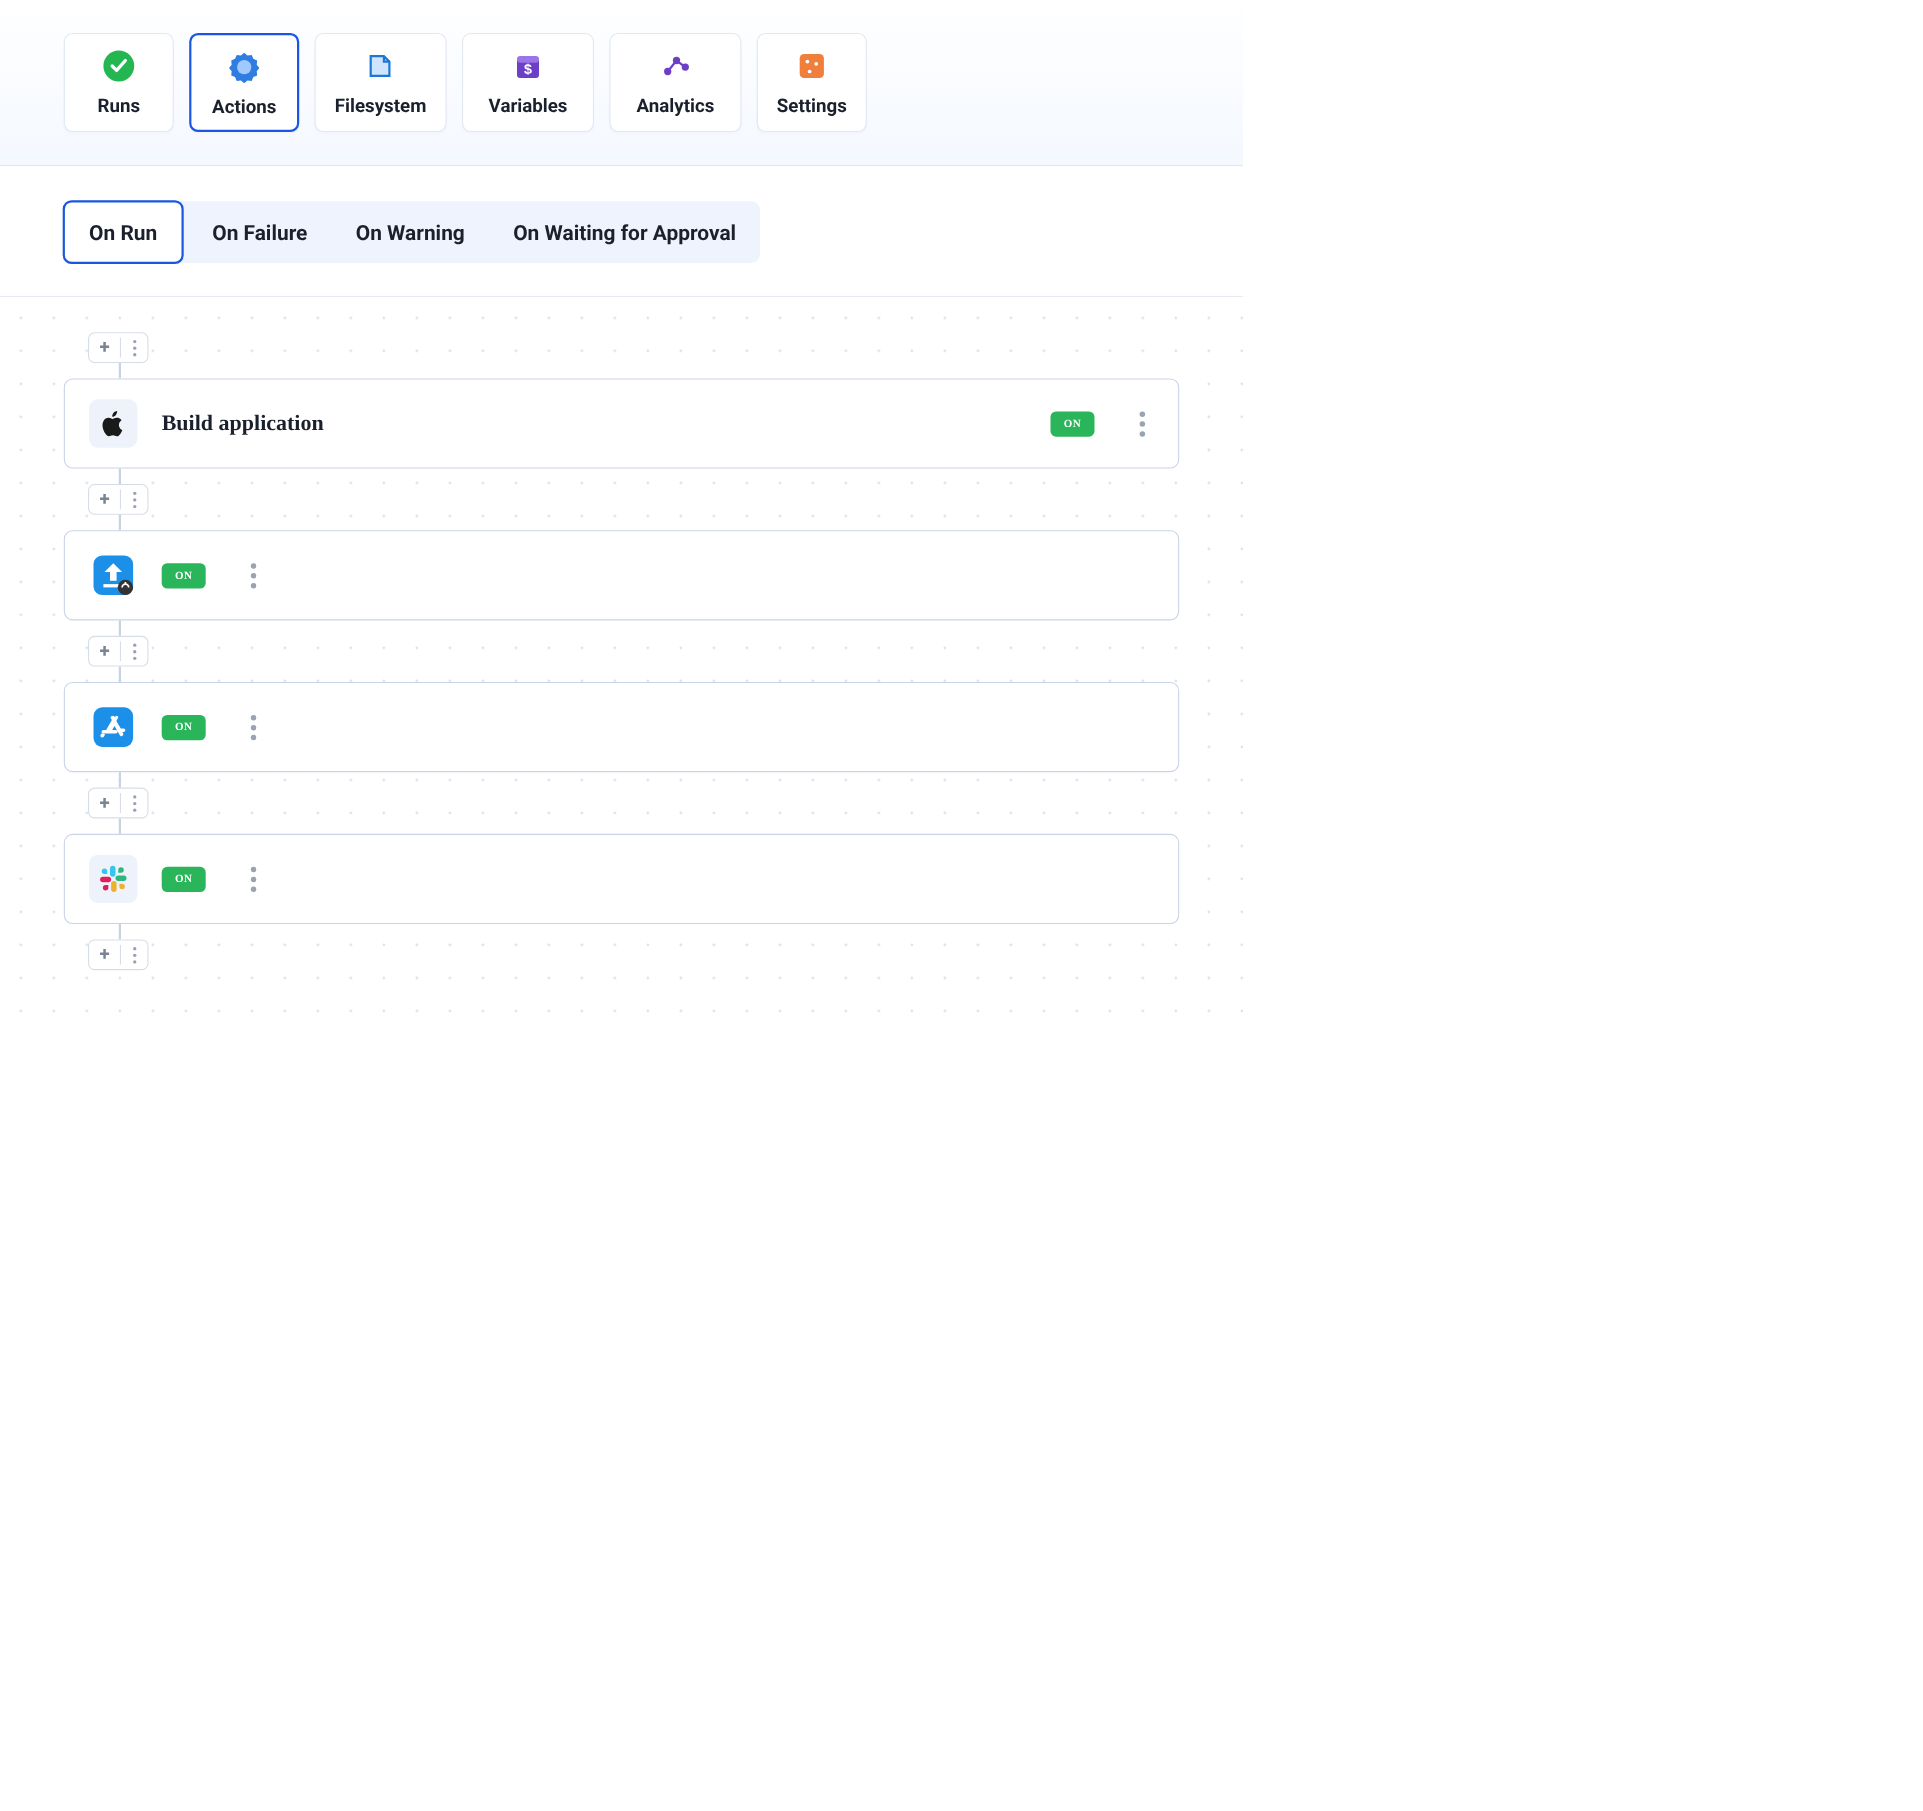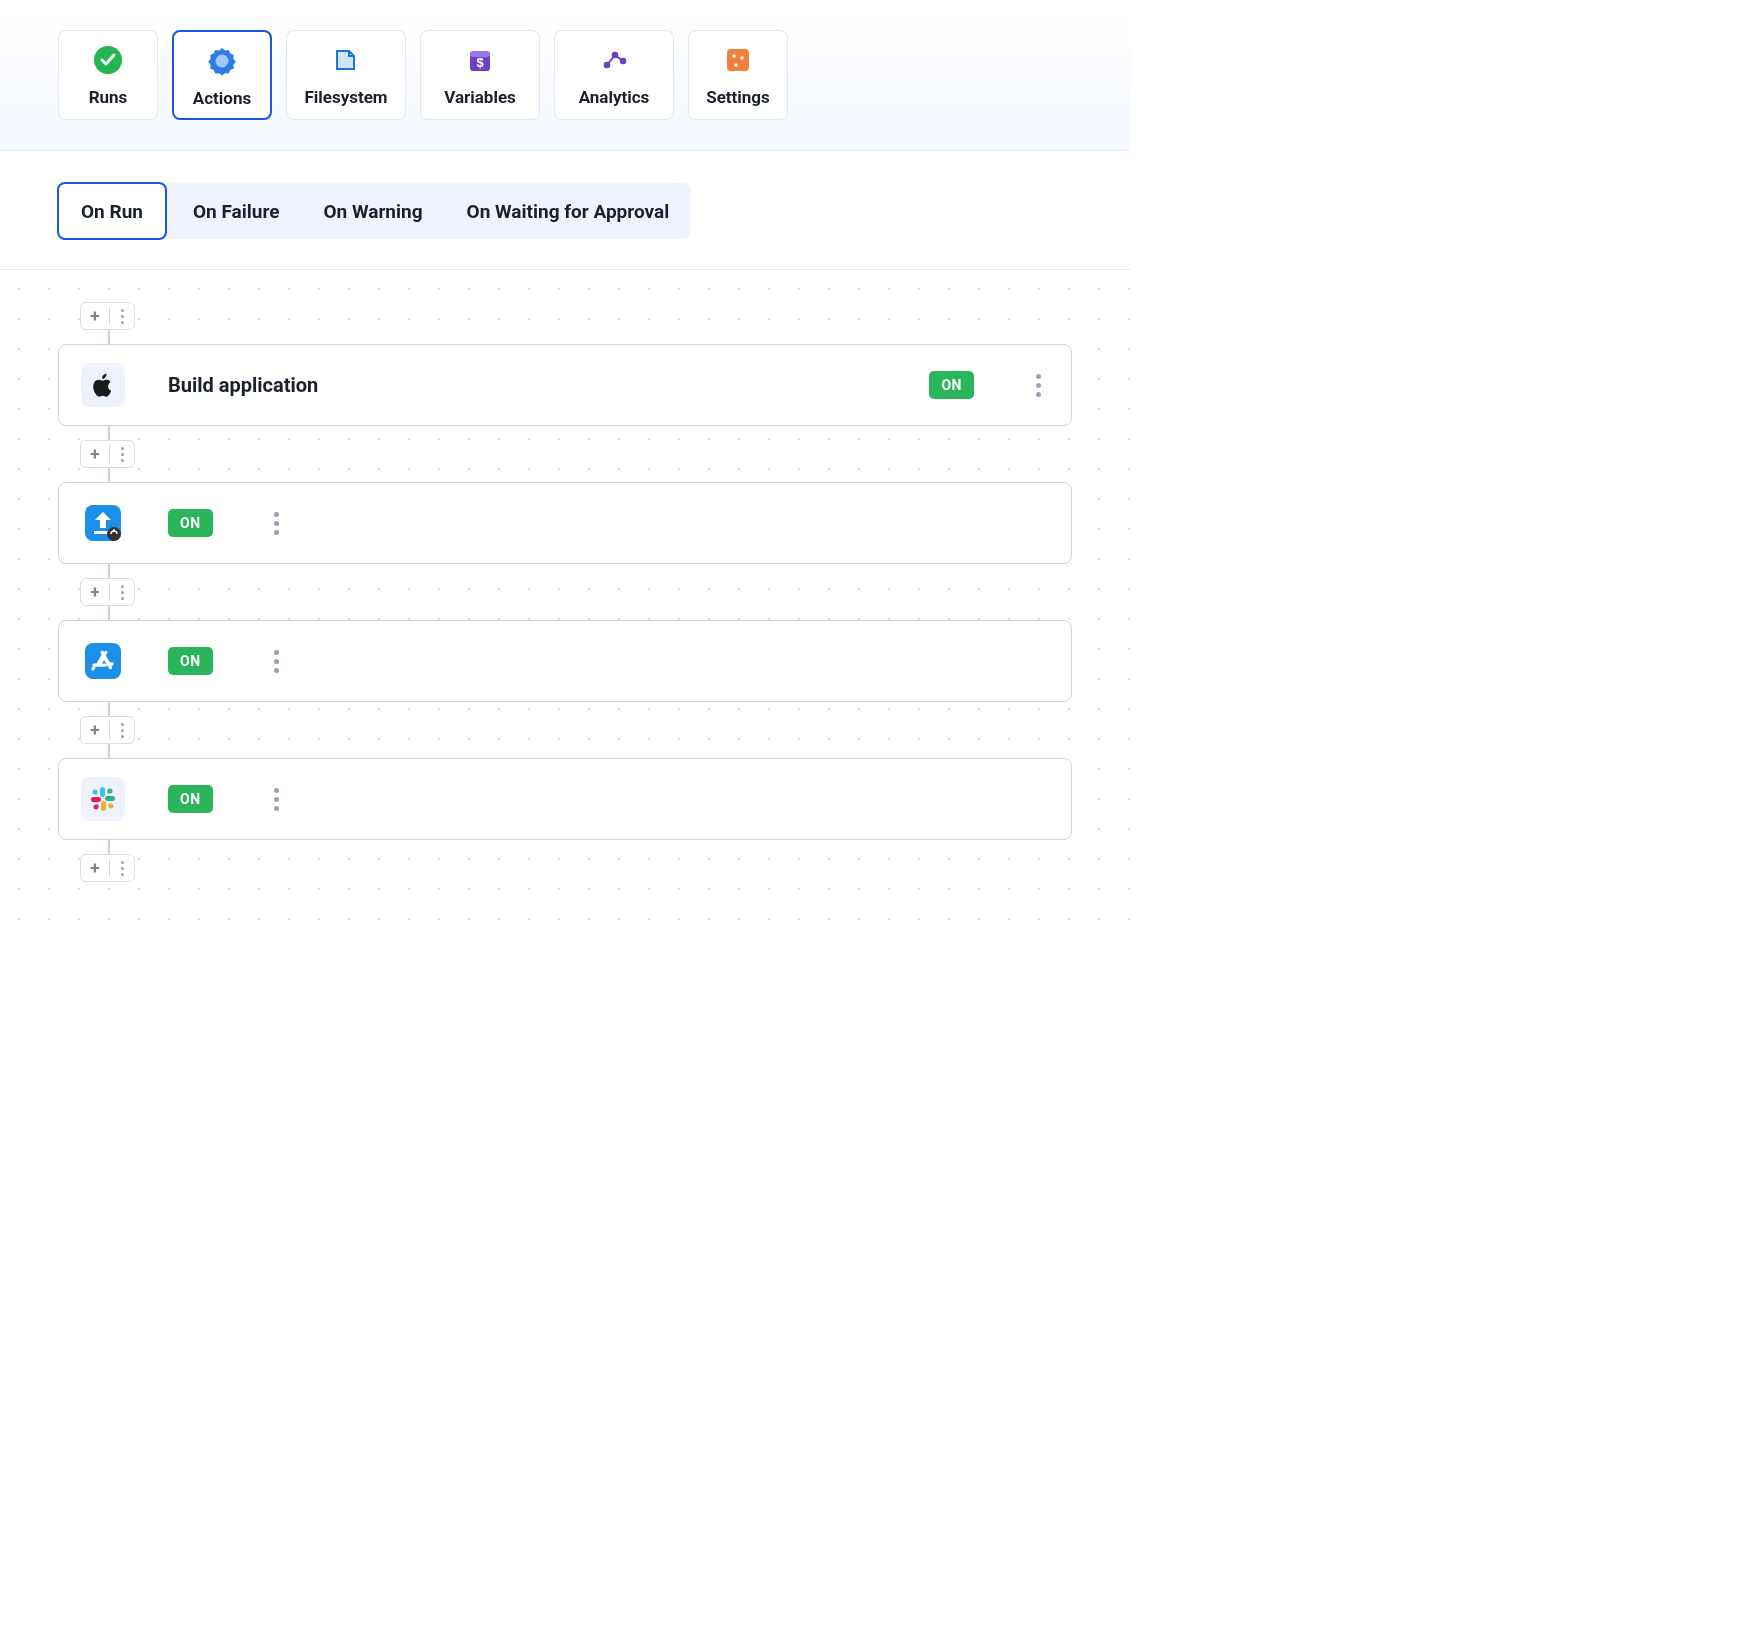--- a/index.html
+++ b/index.html
@@ -136,38 +136,39 @@
     position: relative; z-index:1;
   }
 
   .action-card {
     background: #ffffff;
     border: 1px solid #c9d4e6;
     border-radius: 8px;
     display: flex;
     align-items: center;
     padding: 18px 22px;
-    gap: 43px;
+    gap: 22px;
     position: relative;
     z-index: 2;
+    font-family: Liberation Serif, serif;
   }
   .action-icon {
     width: 44px; height: 44px;
     border-radius: 8px;
     background: #eef3fb;
     display:flex; align-items:center; justify-content:center;
     flex-shrink: 0;
     font-size: 24px;
   }
   .action-label { font-size: 20px; font-weight: 700; color:#1a202c; flex: 1; }
   .badge-on {
     background: #2bb55a;
     color: #ffffff;
     font-weight: 700;
-    font-size: 14px;
+    font-size: 10px;
     letter-spacing: 0.5px;
     padding: 6px 12px;
     border-radius: 5px;
   }
   .card-dots {
     width: 22px; display:flex; flex-direction:column; align-items:center; gap:4px;
     margin-left: 10px;
     cursor:pointer;
   }
   .card-dots span { width:5px; height:5px; border-radius:50%; background:#9aa3b2; }

